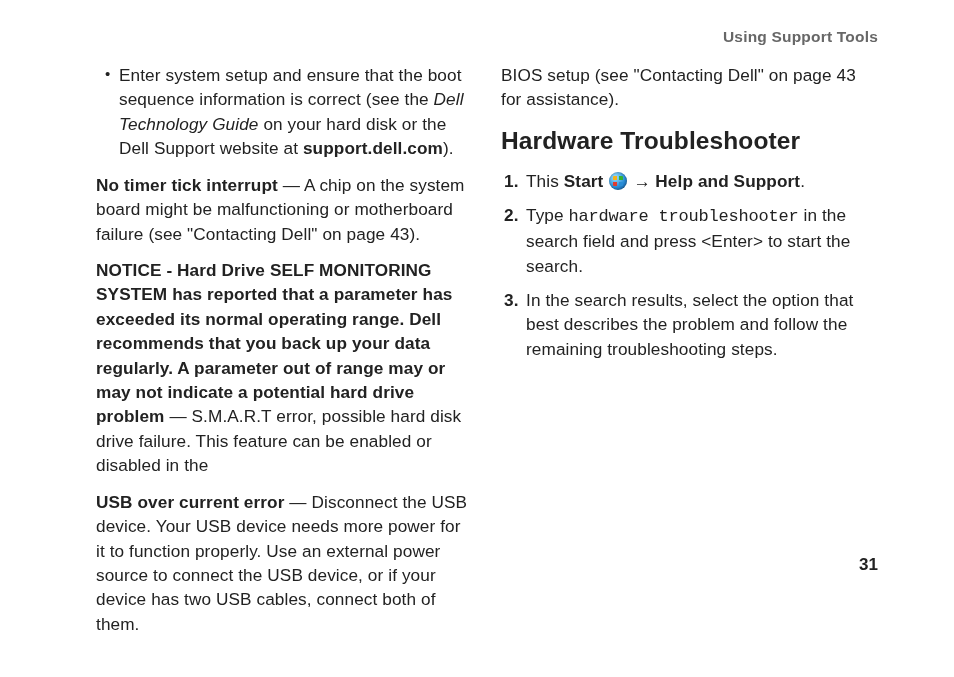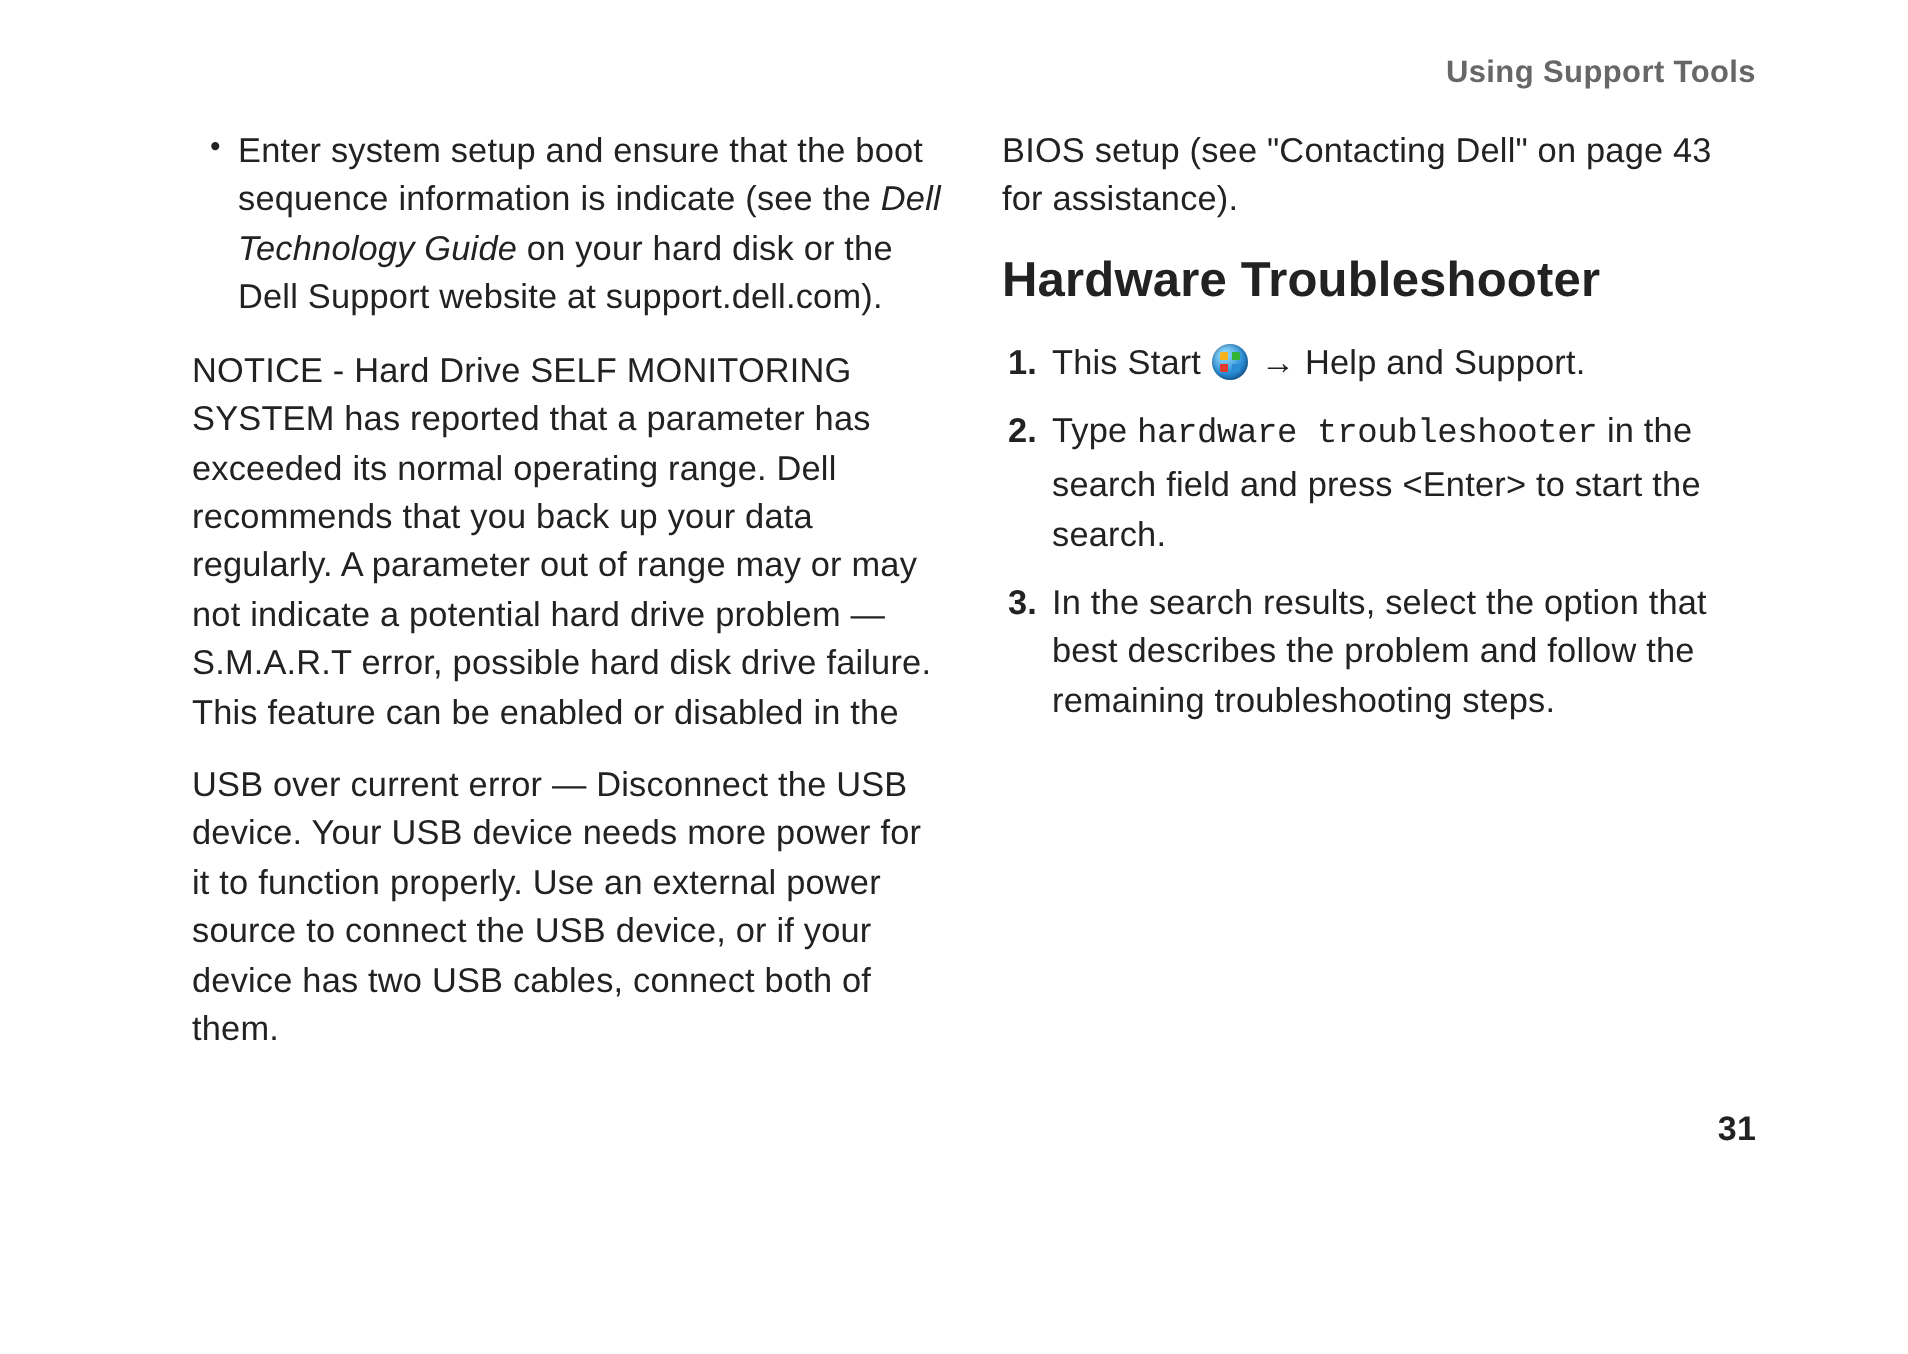--- a/index.html
+++ b/index.html
@@ -46,21 +46,21 @@
     padding-left: 23px;
     margin-bottom: 12px;
   }
   .bullet::before {
     content: "•";
     position: absolute;
     left: 9px;
     top: 0;
     font-size: 15px;
   }
-  .b { font-weight: 400; }
+  .b { font-weight: 700; }
   .i { font-style: italic; }
   h2 {
     font-size: 24.5px;
     font-weight: 700;
     margin: 0 0 10px 0;
     letter-spacing: 0.1px;
   }
   ol.steps {
     list-style: none;
     margin: 0;
@@ -121,23 +121,26 @@
 
 <div class="page">
 
   <div class="running-head">Using Support Tools</div>
 
   <div class="columns">
 
     <div class="col">
 
       <div class="bullet">
-        <span>Enter system setup and ensure that the boot sequence information is indicate (see the </span><span class="i">Dell Technology Guide</span><span> on your hard disk or the Dell Support website at </span><span class="b">support.dell.com</span><span>).</span>
+        <span>Enter system setup and ensure that the boot sequence information is correct (see the </span><span class="i">Dell Technology Guide</span><span> on your hard disk or the Dell Support website at </span><span class="b">support.dell.com</span><span>).</span>
       </div>
 
+      <p>
+        <span class="b">No timer tick interrupt</span><span> — A chip on the system board might be malfunctioning or motherboard failure (see "Contacting Dell" on page 43).</span>
+      </p>
 
       <p>
         <span class="b">NOTICE - Hard Drive SELF MONITORING SYSTEM has reported that a parameter has exceeded its normal operating range. Dell recommends that you back up your data regularly. A parameter out of range may or may not indicate a potential hard drive problem</span><span> — S.M.A.R.T error, possible hard disk drive failure. This feature can be enabled or disabled in the</span>
       </p>
 
       <p>
         <span class="b">USB over current error</span><span> — Disconnect the USB device. Your USB device needs more power for it to function properly. Use an external power source to connect the USB device, or if your device has two USB cables, connect both of them.</span>
       </p>
 
     </div>

